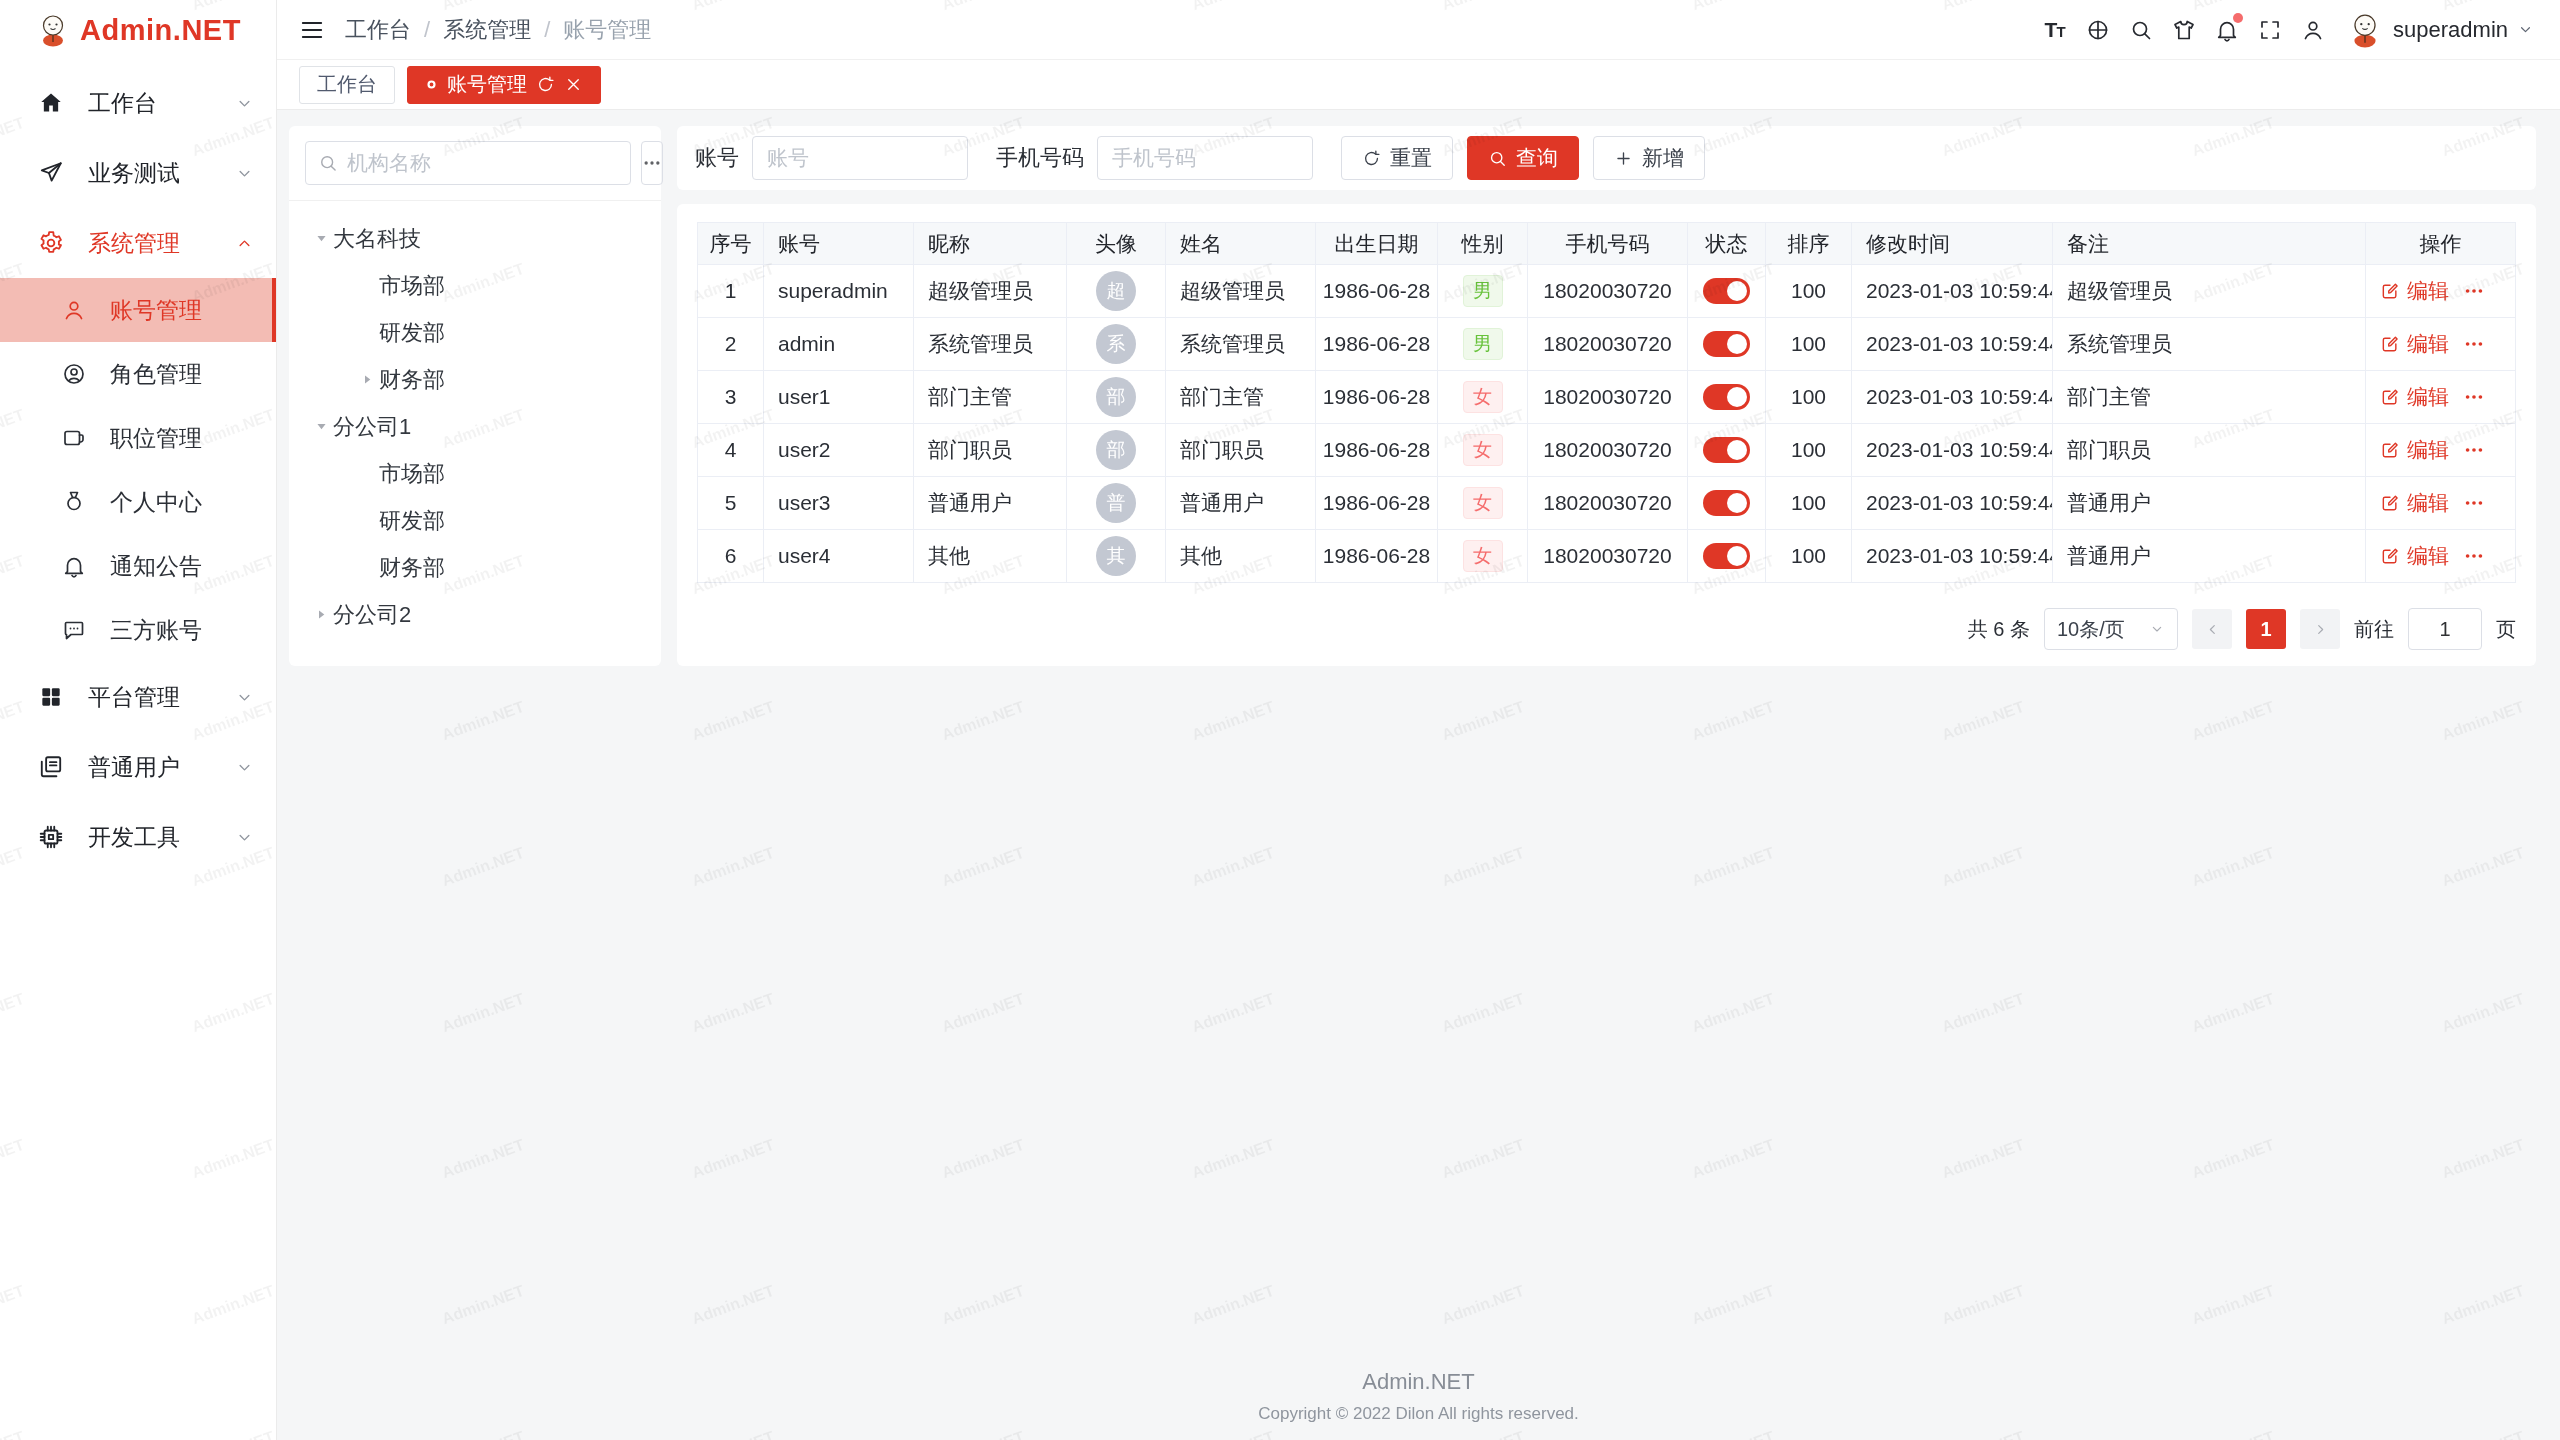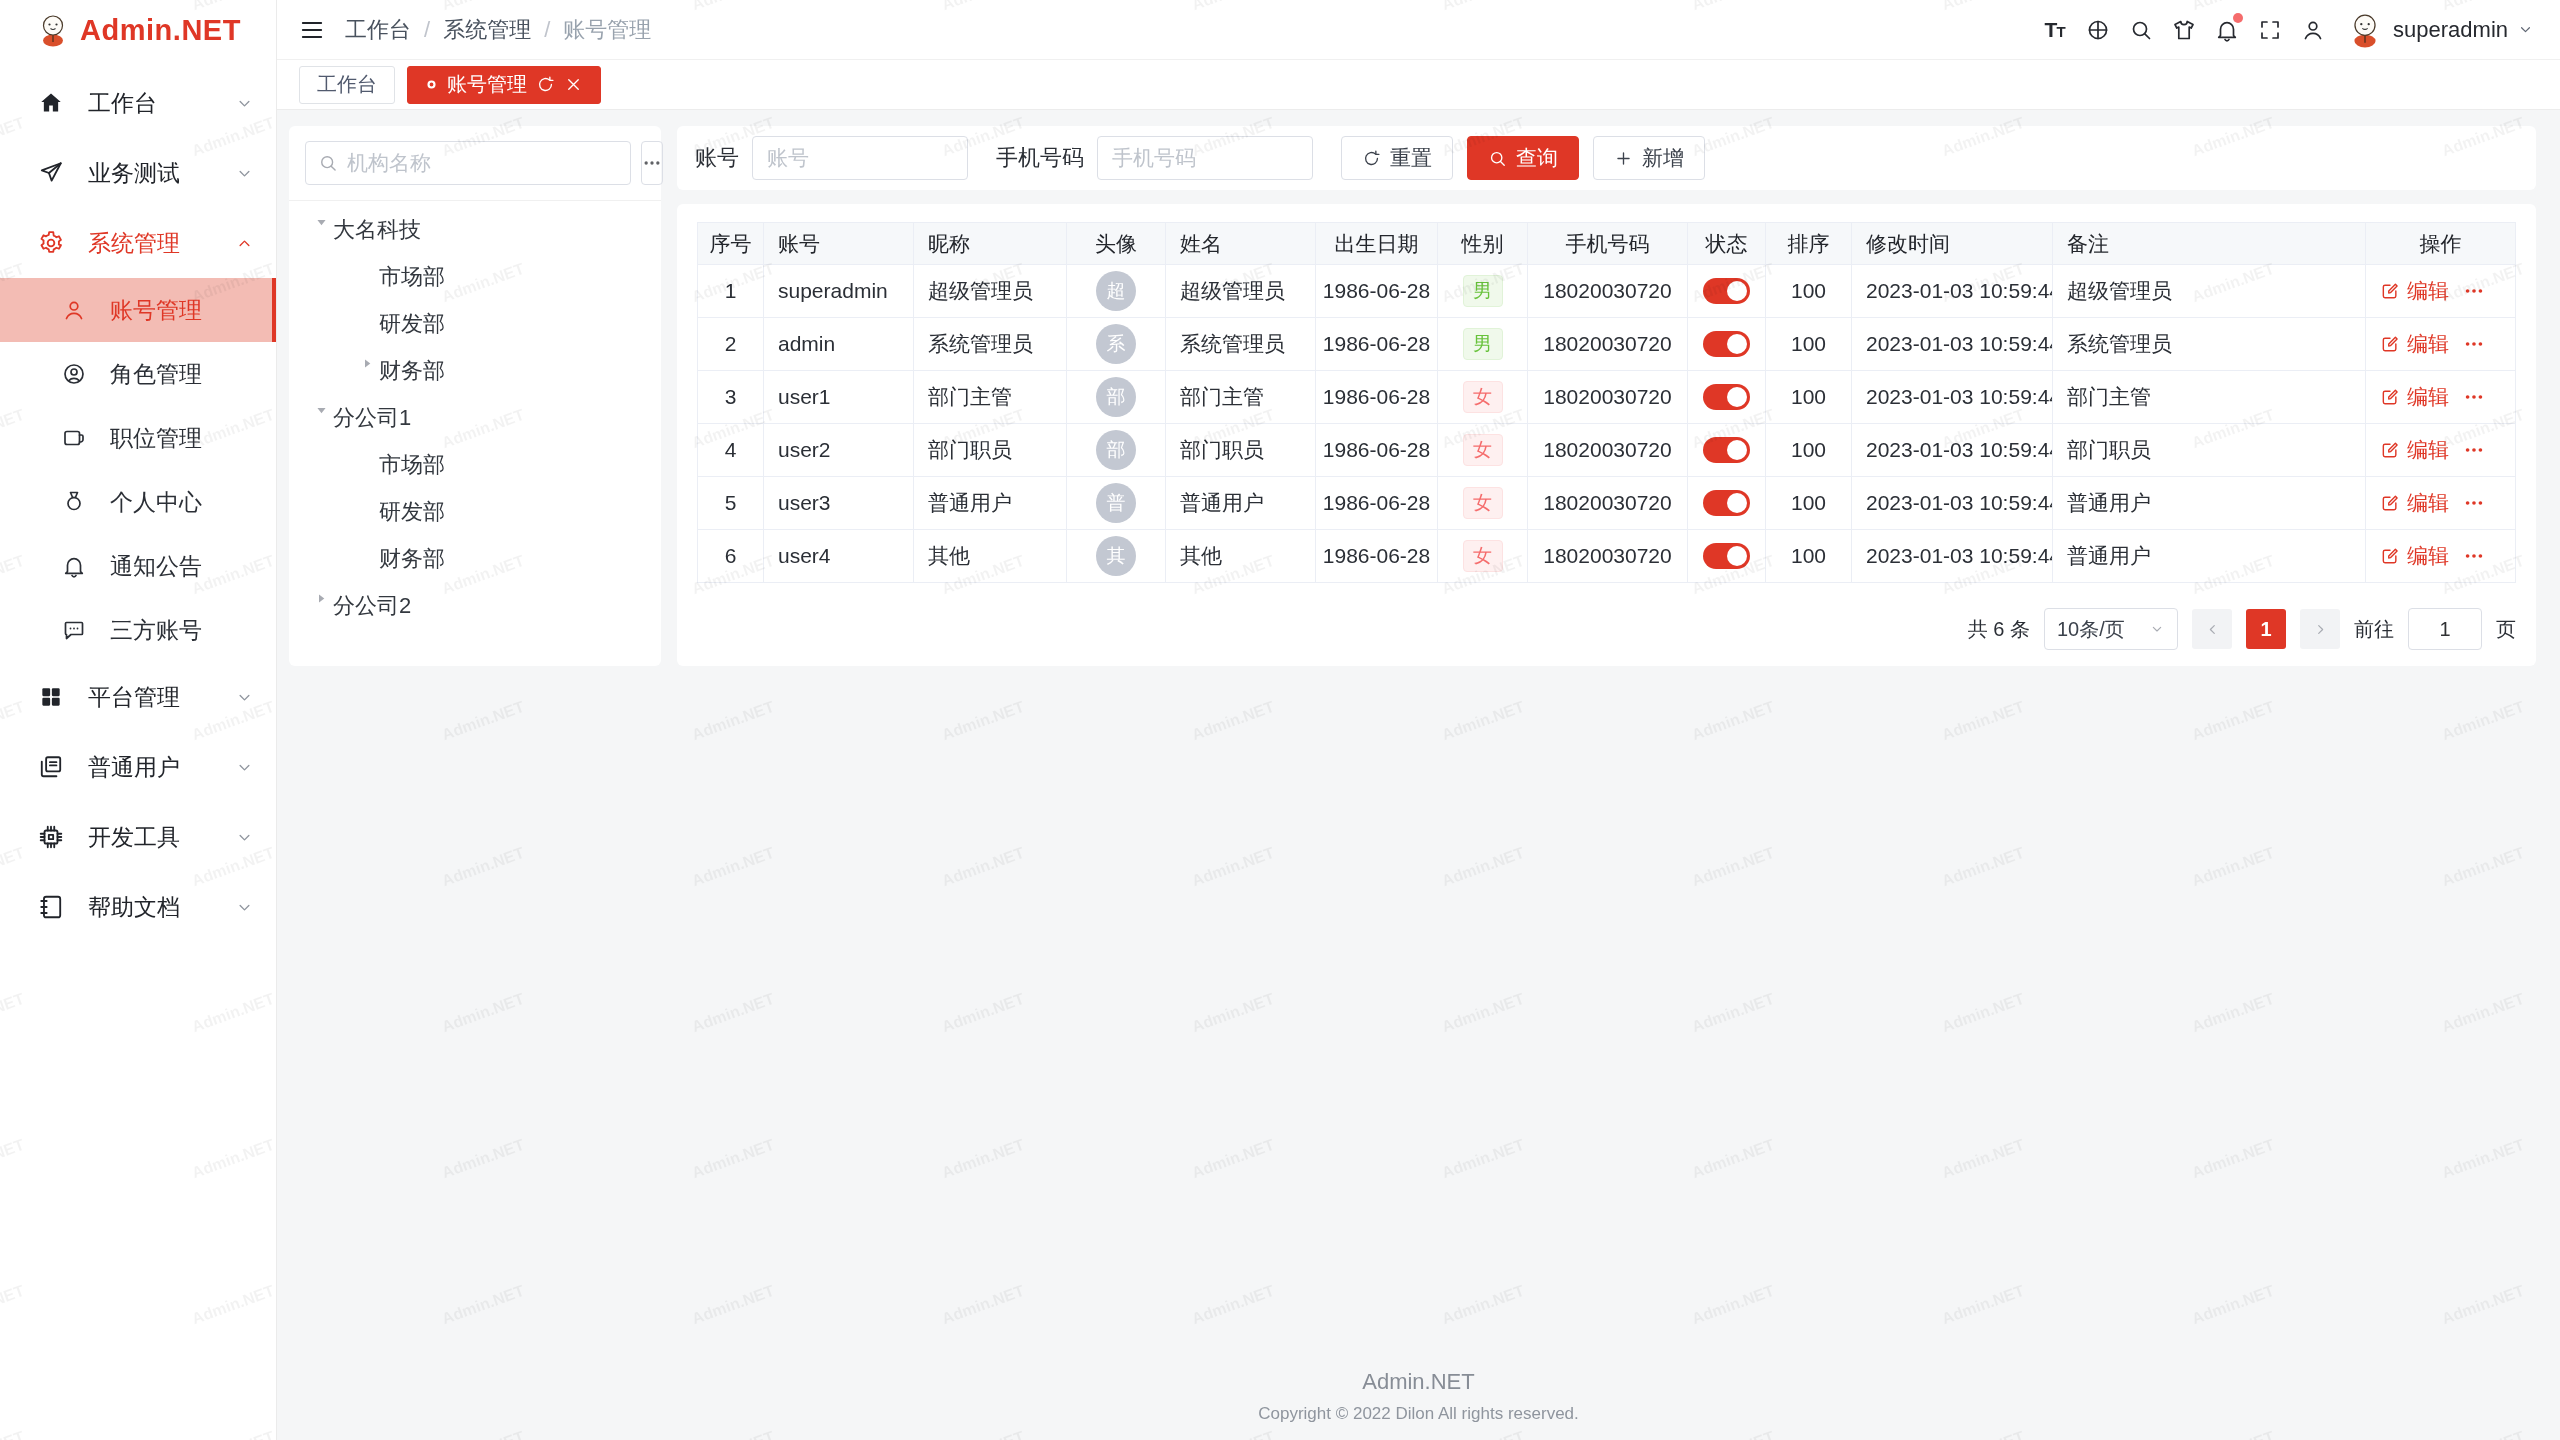--- a/index.html
+++ b/index.html
@@ -80,21 +80,21 @@
   .search-box{flex:1;height:44px;border:1px solid var(--border);border-radius:4px;
               display:flex;align-items:center;padding:0 12px;gap:9px}
   .search-box .s-ico{width:20px;height:20px;color:#a8abb2;flex:none}
   .search-box .s-ico svg{width:100%;height:100%}
   .search-box input{border:none;outline:none;flex:1;min-width:0;font-size:21px;color:#303133;background:transparent}
   .search-box input::placeholder{color:#bfc4cc}
   .more-btn{width:46px;height:44px;border:1px solid var(--border);border-radius:4px;
             display:flex;align-items:center;justify-content:center;color:#606266;cursor:pointer}
   .more-btn svg{width:20px;height:20px}
   .tree{padding:14px 8px;flex:1;overflow:hidden}
-  .tree-node{height:47px;display:flex;align-items:flex-start;font-size:22px;color:#33383f;cursor:pointer}
+  .tree-node{height:47px;display:flex;align-items:center;font-size:22px;color:#33383f;cursor:pointer}
   .tree-node.lv0{padding-left:12px}
   .tree-node.lv1{padding-left:58px}
   .tree-node .caret{width:24px;height:15px;display:flex;justify-content:center;color:#a8abb2;flex:none}
   .tree-node .caret svg{width:15px;height:15px}
 
   .right-col{flex:1;display:flex;flex-direction:column;gap:14px;min-width:0}
   .query-card{height:64px;display:flex;align-items:center;padding:0 18px}
   .q-label{font-size:22px;color:#2b2f36;margin-right:13px;white-space:nowrap}
   .q-input{width:216px;height:44px;border:1px solid var(--border);border-radius:4px;
            padding:0 14px;font-size:21px;color:#303133;outline:none}
@@ -302,34 +302,20 @@
         </div>
         <div class="menu-item">
           <span class="mi-icon">
             <svg viewBox="0 0 24 24" fill="none" stroke="currentColor" stroke-width="1.7" stroke-linecap="round" stroke-linejoin="round">
               <rect x="6" y="6" width="12" height="12" rx="1.5"></rect>
               <rect x="10" y="10" width="4" height="4"></rect>
               <path d="M9 2.5V6M12 2.5V6M15 2.5V6M9 18v3.5M12 18v3.5M15 18v3.5M2.5 9H6M2.5 12H6M2.5 15H6M18 9h3.5M18 12h3.5M18 15h3.5"></path>
             </svg>
           </span>
           <span class="mi-label">开发工具</span>
-          <span class="mi-chevron">
-            <svg viewBox="0 0 24 24" fill="none" stroke="currentColor" stroke-width="1.7" stroke-linecap="round" stroke-linejoin="round">
-              <path d="M6.5 9.5 12 15l5.5-5.5"></path>
-            </svg>
-          </span>
-        </div>
-        <div class="menu-item">
-          <span class="mi-icon">
-            <svg viewBox="0 0 24 24" fill="none" stroke="currentColor" stroke-width="1.7" stroke-linecap="round" stroke-linejoin="round">
-              <rect x="5.5" y="2.5" width="15" height="19" rx="2"></rect>
-              <path d="M3 6.5h5M3 12h5M3 17.5h5"></path>
-            </svg>
-          </span>
-          <span class="mi-label">帮助文档</span>
           <span class="mi-chevron">
             <svg viewBox="0 0 24 24" fill="none" stroke="currentColor" stroke-width="1.7" stroke-linecap="round" stroke-linejoin="round">
               <path d="M6.5 9.5 12 15l5.5-5.5"></path>
             </svg>
           </span>
         </div>
       </nav>
   </aside>
 
   <div class="main">

